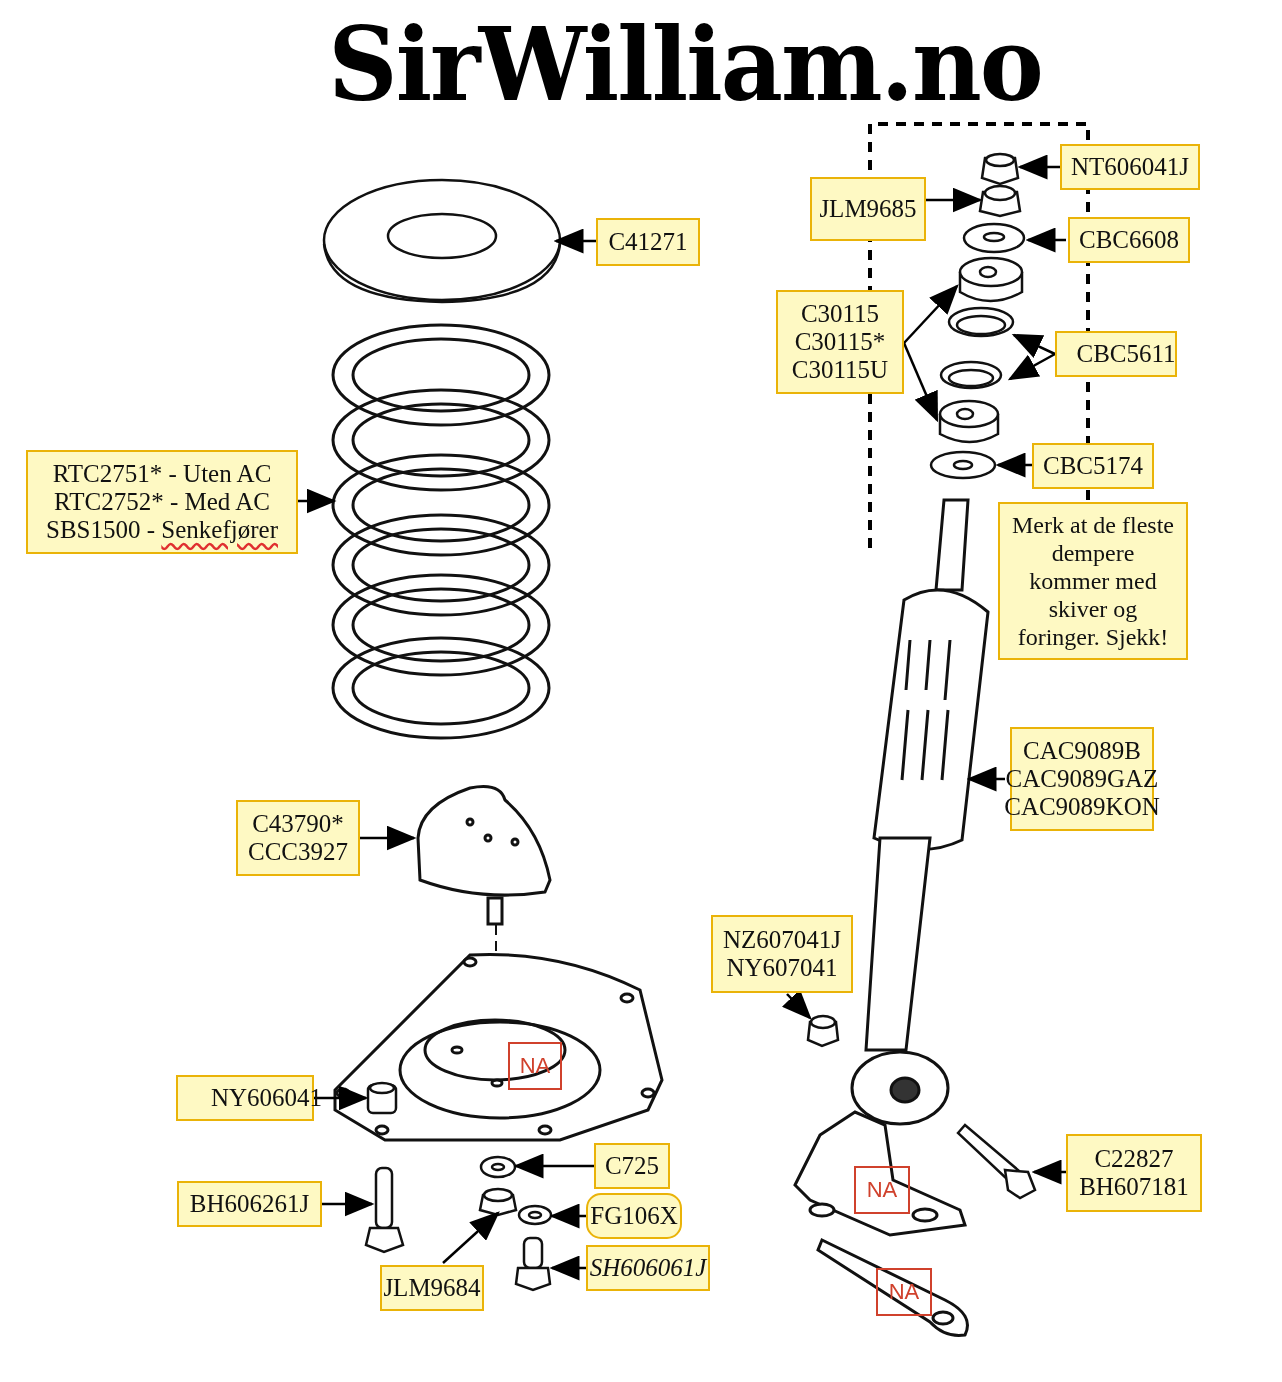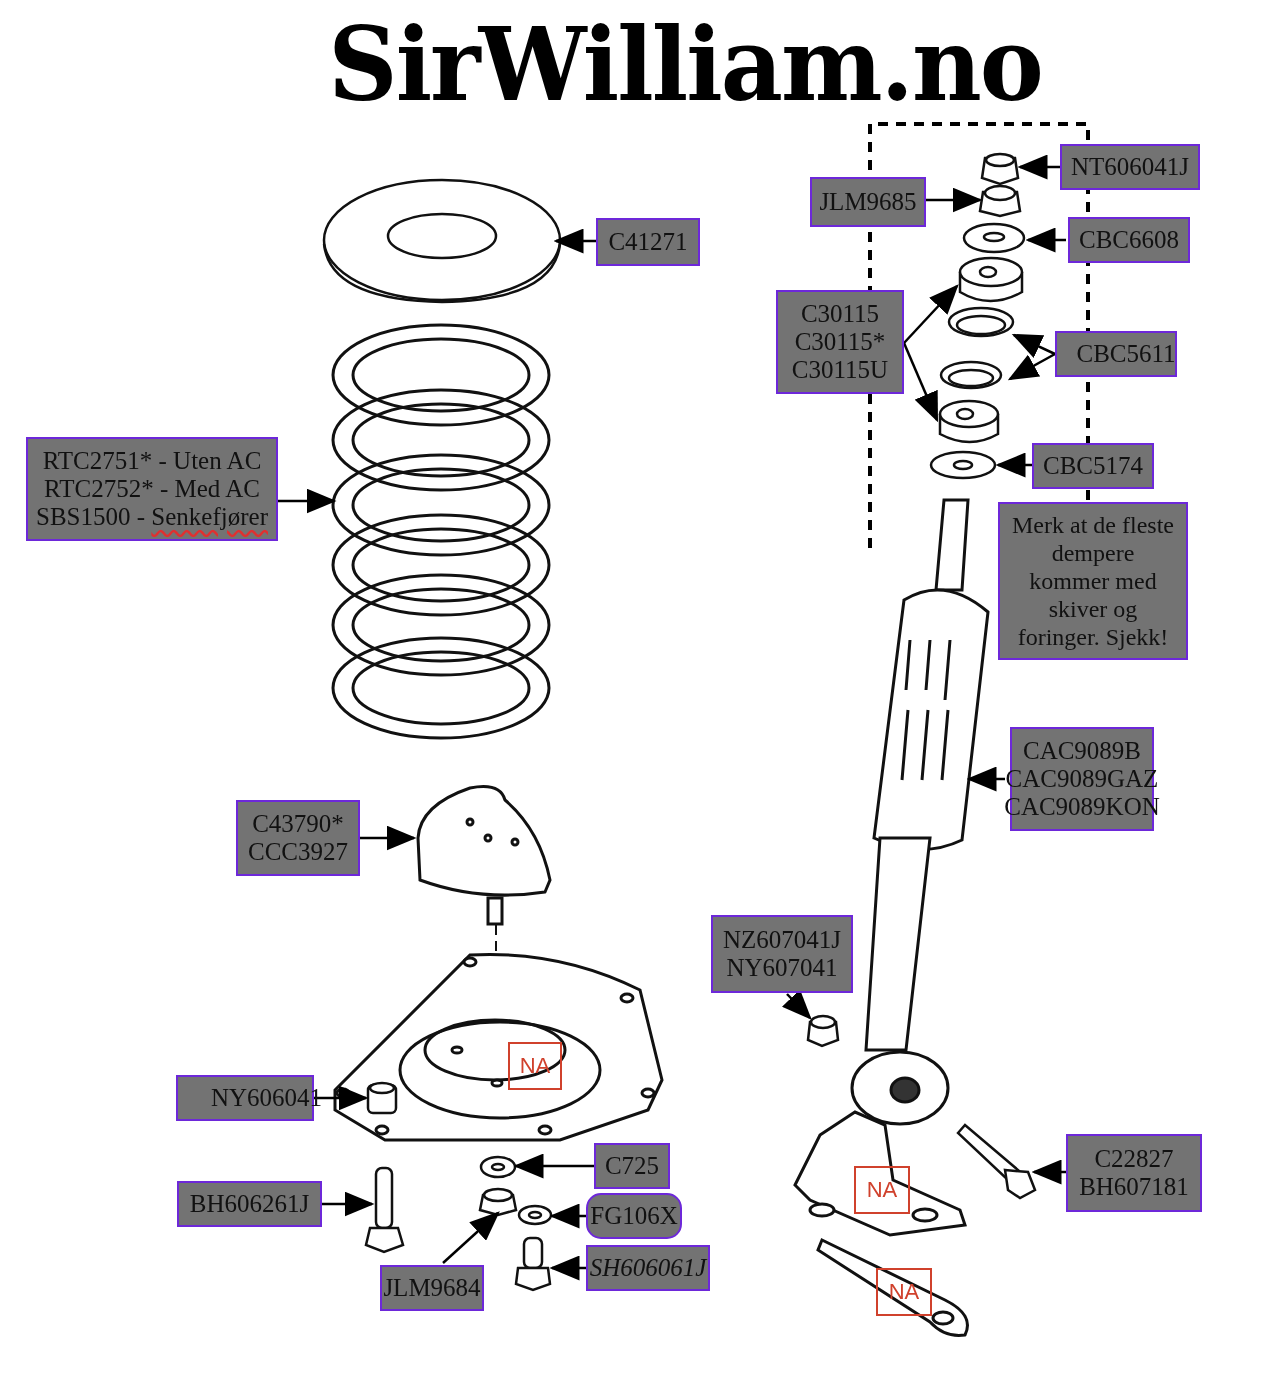--- a/index.html
+++ b/index.html
@@ -1,21 +1,21 @@
 <!DOCTYPE html>
 <html><head>
 <meta charset="utf-8">
 <style>
   html, body { margin:0; padding:0; background:#fff; }
   body { width:1282px; height:1382px; position:relative; overflow:hidden; font-family:"DejaVu Serif", serif; }
   #stage { position:absolute; left:0; top:0; width:1282px; height:1382px; }
   .title { position:absolute; left:250px; top:10px; width:870px; text-align:center;
     font-family:"DejaVu Serif", serif; font-weight:bold; font-size:96px; letter-spacing:-2px;
     color:#000; line-height:110px; transform:scaleY(1.05); }
-  .lbl { position:absolute; border:2px solid #6d28d9; background:#737373; color:#111;
+  .lbl { position:absolute; border:2px solid #eab308; background:#fef9c3; color:#111;
     font-family:"Liberation Serif", serif; font-size:25px; line-height:28px; text-align:center;
     box-sizing:border-box; display:flex; flex-direction:column; justify-content:center; align-items:center; white-space:nowrap; }
   .lbl span { display:block; }
   .note { font-size:24px; line-height:28px; }
   .na { position:absolute; border:2px solid #d0412c; color:#d0412c; font-family:"Liberation Sans", sans-serif;
     font-size:22px; box-sizing:border-box; display:flex; align-items:center; justify-content:center; }
   .squig { text-decoration: underline wavy #e03030; text-underline-offset:4px; }
   svg { position:absolute; left:0; top:0; }
 </style>
 </head>
@@ -170,21 +170,21 @@
       <line x1="1005" y1="779" x2="969" y2="779" marker-end="url(#ah)"></line>
       <line x1="787" y1="994" x2="810" y2="1018" marker-end="url(#ah)"></line>
       <line x1="1066" y1="1172" x2="1034" y2="1172" marker-end="url(#ah)"></line>
     </g>
   </svg>
 
   <div class="lbl" style="left:596px;top:218px;width:104px;height:48px;">
       <span>C41271</span>
     </div>
 
-  <div class="lbl" style="left:26px;top:437px;width:252px;height:104px;">
+  <div class="lbl" style="left:26px;top:450px;width:272px;height:104px;">
     <span>RTC2751* - Uten AC</span>
     <span>RTC2752* - Med AC</span>
     <span><span style="display:inline">SBS1500 - </span><span style="display:inline" class="squig">Senkefjører</span></span>
   </div>
 
   <div class="lbl" style="left:236px;top:800px;width:124px;height:76px;">
     <span>C43790*</span>
     <span>CCC3927</span>
   </div>
 
@@ -203,21 +203,21 @@
   <div class="lbl" style="left:586px;top:1245px;width:124px;height:46px;font-style:italic;">
       <span>SH606061J</span>
     </div>
   <div class="lbl" style="left:380px;top:1265px;width:104px;height:46px;">
       <span>JLM9684</span>
     </div>
 
   <div class="lbl" style="left:1060px;top:144px;width:140px;height:46px;">
       <span>NT606041J</span>
     </div>
-  <div class="lbl" style="left:810px;top:177px;width:116px;height:50px;">
+  <div class="lbl" style="left:810px;top:177px;width:116px;height:64px;">
       <span>JLM9685</span>
     </div>
   <div class="lbl" style="left:1068px;top:217px;width:122px;height:46px;">
       <span>CBC6608</span>
     </div>
   <div class="lbl" style="left:776px;top:290px;width:128px;height:104px;">
     <span>C30115</span>
     <span>C30115*</span>
     <span>C30115U</span>
   </div>

